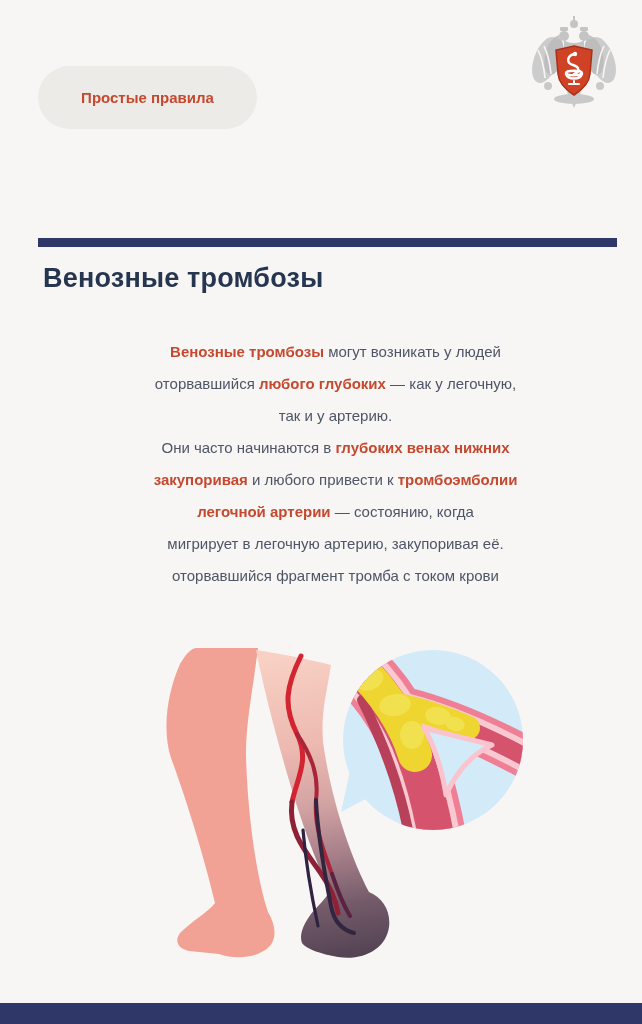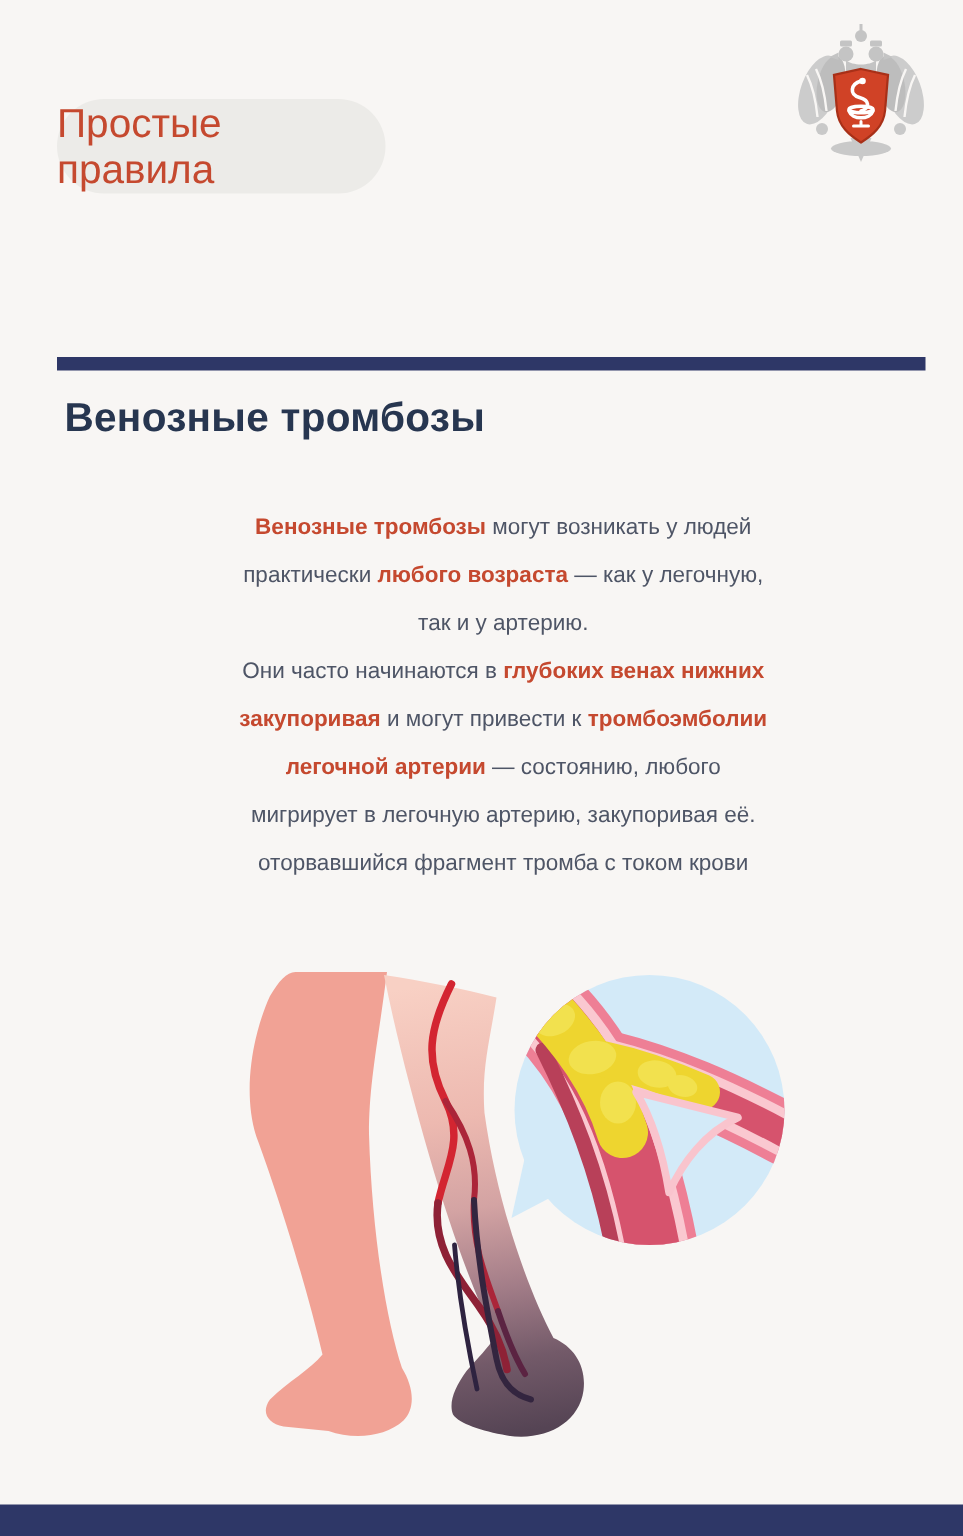--- a/index.html
+++ b/index.html
@@ -5,21 +5,21 @@
   html,body{margin:0;padding:0;background:#d9d9d9;}
   .page{
     position:relative;width:642px;height:1024px;margin:0 auto;overflow:hidden;
     background:var(--page-bg,#f8f6f4);
     font-family:"Liberation Sans","DejaVu Sans",sans-serif;
   }
   .badge{
     position:absolute;left:38px;top:66px;width:219px;height:63px;border-radius:32px;
     background:var(--badge-bg,#ecebe8);display:flex;align-items:center;justify-content:center;
   }
-  .badge-label{color:var(--accent-red,#c5492f);font-weight:normal;font-size:27px;}
+  .badge-label{color:var(--accent-red,#c5492f);font-weight:bold;font-size:15px;}
   .emblem{position:absolute;left:532px;top:16px;width:84px;height:94px;}
   .divider{position:absolute;left:38px;top:238px;width:579px;height:9px;background:var(--navy,#2e3767);}
   .title{
     position:absolute;left:43px;top:262px;margin:0;
     font-size:27px;line-height:32px;font-weight:bold;color:var(--heading,#273650);letter-spacing:.2px;
   }
   .para{position:absolute;left:43px;width:585px;font-size:15px;color:var(--body-text,#4e5566);text-align:center;}
   .para .line{display:block;height:32px;line-height:32px;white-space:nowrap;}
   .p1{top:336px;}
   .p2{top:432px;}
@@ -84,28 +84,28 @@
       <circle cx="43" cy="38" r="2.2" fill="#ffffff"></circle>
     </svg>
   </div>
 
   <div class="divider"></div>
 
   <h1 class="title">Венозные тромбозы</h1>
 
   <div class="para p1">
     <div class="line"><span class="hl">Венозные тромбозы</span><span> могут возникать у людей</span></div>
-    <div class="line"><span>практически </span><span class="hl">любого возраста</span><span> — как у легочную,</span></div>
+    <div class="line"><span>оторвавшийся </span><span class="hl">любого глубоких</span><span> — как у легочную,</span></div>
     <div class="line"><span>так и у артерию.</span></div>
   </div>
 
   <div class="para p2">
     <div class="line"><span>Они часто начинаются в </span><span class="hl">глубоких венах нижних</span></div>
-    <div class="line"><span class="hl">закупоривая</span><span> и могут привести к </span><span class="hl">тромбоэмболии</span></div>
-    <div class="line"><span class="hl">легочной артерии</span><span> — состоянию, любого</span></div>
+    <div class="line"><span class="hl">закупоривая</span><span> и любого привести к </span><span class="hl">тромбоэмболии</span></div>
+    <div class="line"><span class="hl">легочной артерии</span><span> — состоянию, когда</span></div>
     <div class="line"><span>мигрирует в легочную артерию, закупоривая её.</span></div>
     <div class="line"><span>оторвавшийся фрагмент тромба с током крови</span></div>
   </div>
 
   <div class="illustration">
     <svg width="392" height="352" viewBox="148 642 392 352" xmlns="http://www.w3.org/2000/svg">
       <defs>
         <linearGradient id="gLeg" gradientUnits="userSpaceOnUse" x1="295" y1="655" x2="345" y2="955">
           <stop offset="0" stop-color="#f8d0c4"></stop>
           <stop offset="0.3" stop-color="#edb9b0"></stop>

